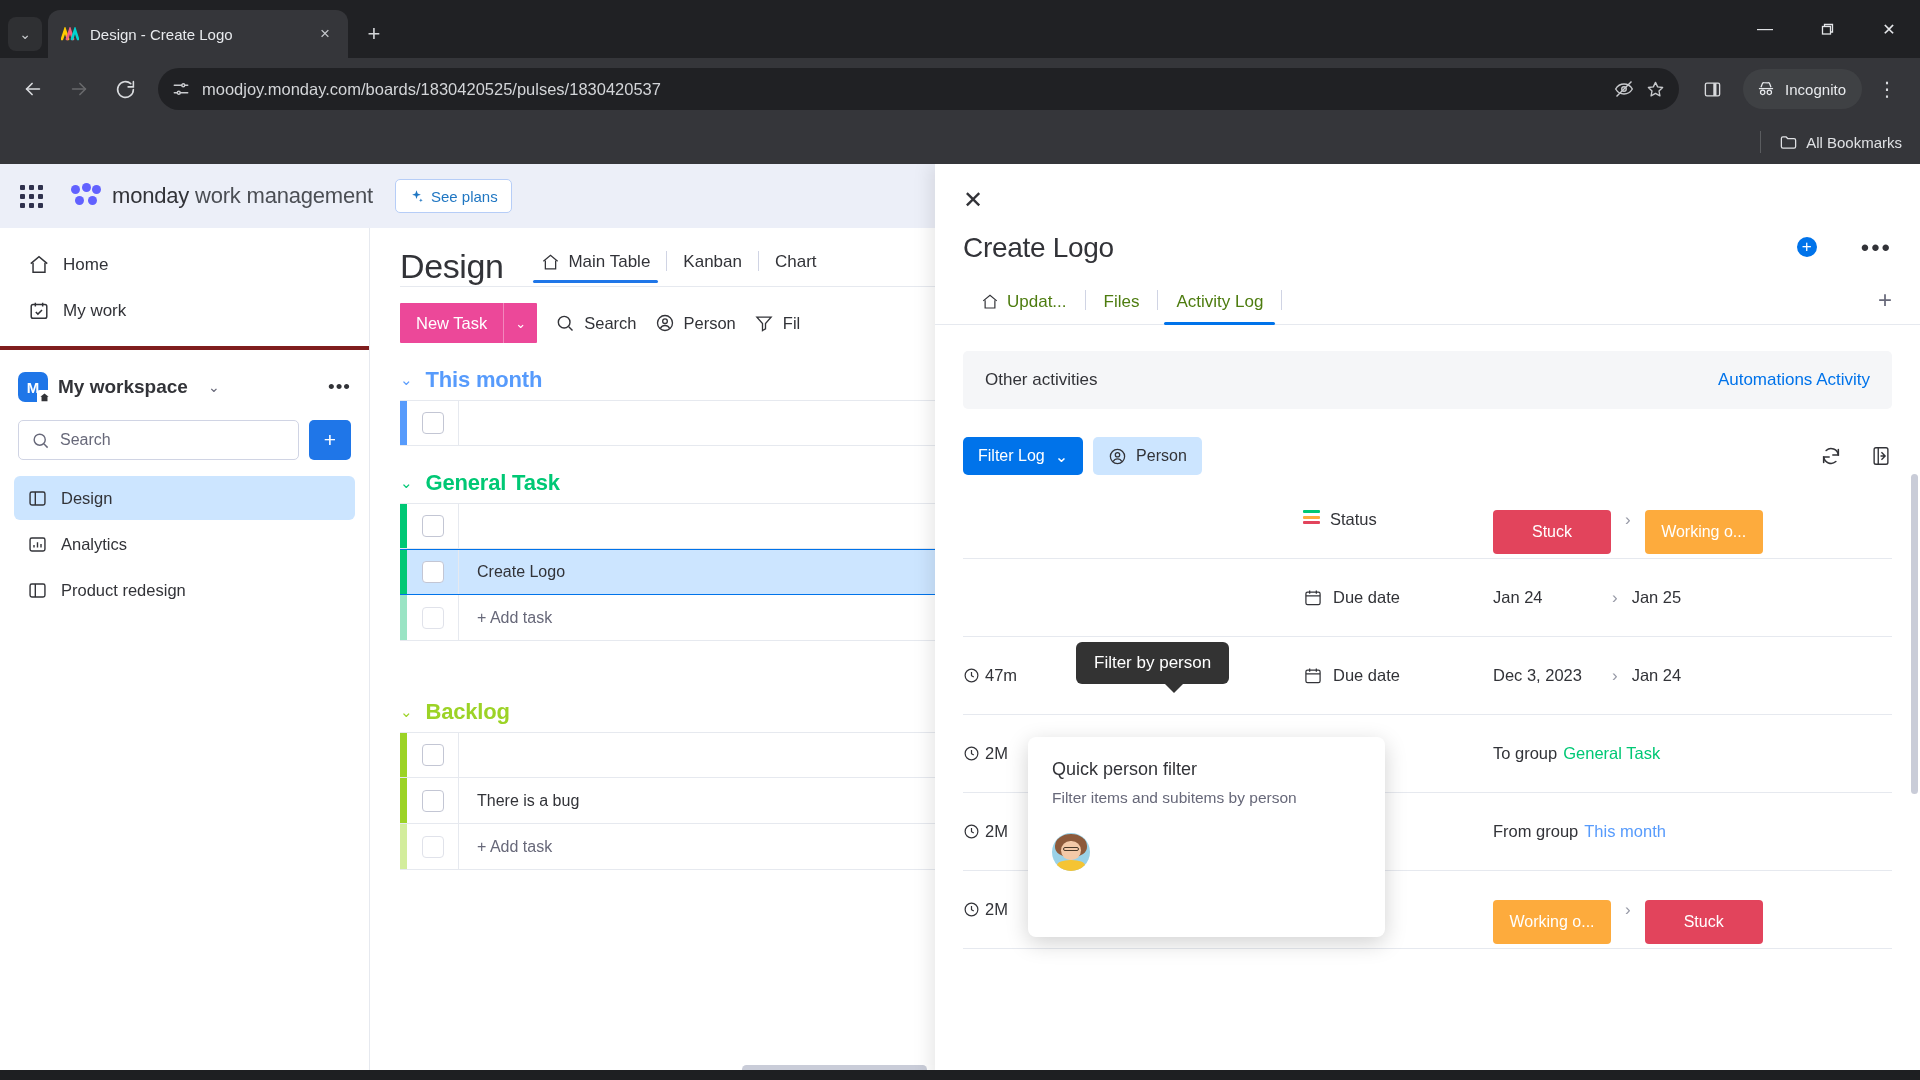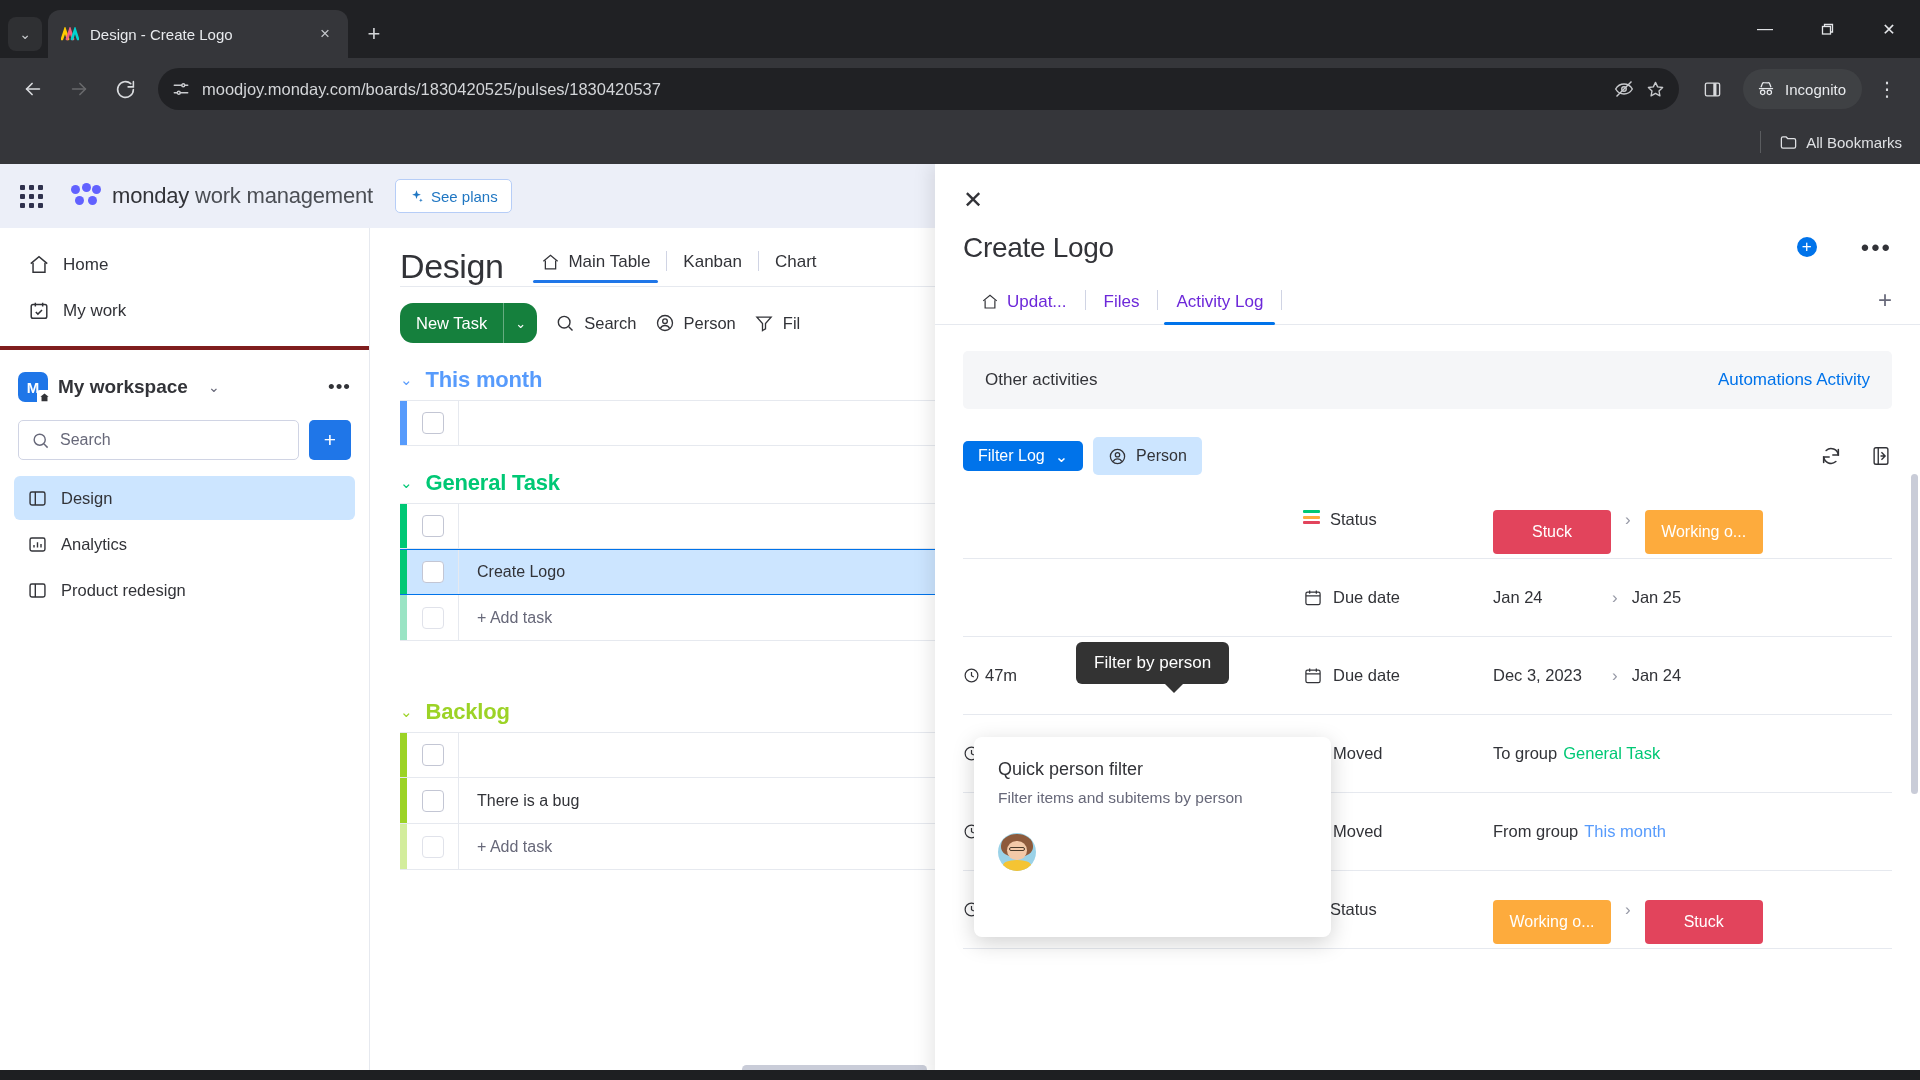--- a/index.html
+++ b/index.html
@@ -175,22 +175,22 @@
   }
   .vtab.active { font-weight: 400; }
   .vtab.active::after {
     content:''; position: absolute; left: 8px; right: 8px; bottom: 0; height: 3px;
     background: #1f76e8; border-radius: 2px;
   }
   .vtab-sep { width: 1px; height: 20px; background: #d0d4e4; margin-bottom: 12px; }
   .board-divider { height: 1px; background: #e6e9ef; margin: 0 0 0 30px; }
   .toolbar2 { display: flex; align-items: center; gap: 18px; padding: 16px 0 0 30px; }
   .newtask-btn {
-    display: flex; align-items: stretch; border-radius: 13px; overflow: hidden; cursor: pointer;
-    background: #15803d; color: #fff; height: 40px;
+    display: flex; align-items: stretch; border-radius: 1px; overflow: hidden; cursor: pointer;
+    background: #ec4899; color: #fff; height: 40px;
   }
   .newtask-btn .lbl { padding: 0 16px; display: flex; align-items: center; font-size: 16.5px; font-weight: 500; }
   .newtask-btn .arw {
     width: 34px; display: flex; align-items: center; justify-content: center;
     border-left: 1px solid rgba(255,255,255,.35); font-size: 13px;
   }
   .tb-item { display: flex; align-items: center; gap: 9px; color: #323338; font-size: 16.5px; cursor: pointer; }
 
   .group { padding-left: 30px; margin-top: 24px; }
   .group-head { display: flex; align-items: center; gap: 13px; margin-bottom: 7px; }
@@ -232,59 +232,59 @@
   }
   .addperson .av { position: absolute; left: 14px; top: 0; width: 34px; height: 34px; border-radius: 50%; overflow: hidden; }
   .panel-dots { color: #323338; font-size: 24px; letter-spacing: 2px; cursor: pointer; }
 
   .panel-tabs {
     display: flex; align-items: flex-end; padding: 0 28px; margin-top: 18px;
     border-bottom: 1px solid #e6e9ef;
   }
   .ptab {
     display: flex; align-items: center; gap: 8px; padding: 8px 18px 12px 18px;
-    font-size: 17px; color: #6d28d9; cursor: pointer; position: relative;
+    font-size: 17px; color: #4d7c0f; cursor: pointer; position: relative;
   }
   .ptab.active::after {
     content: ''; position: absolute; left: 6px; right: 6px; bottom: -1px; height: 3px;
     background: #0073ea; border-radius: 2px;
   }
   .ptab-sep { width: 1px; height: 20px; background: #d0d4e4; margin-bottom: 14px; }
   .ptab-add { margin-left: auto; font-size: 24px; color: #676879; cursor: pointer; padding-bottom: 10px; }
 
   .panel-body { flex: 1; overflow: hidden; position: relative; padding: 0 28px; }
   .other-act {
     margin-top: 26px; height: 58px; background: #f5f6f8; border-radius: 5px; display: flex;
     align-items: center; padding: 0 22px; font-size: 17px; color: #323338;
   }
   .automations { margin-left: auto; color: #0073ea; font-size: 17px; cursor: pointer; }
 
   .filter-row { display: flex; align-items: center; gap: 10px; margin-top: 28px; }
   .filterlog {
-    height: 30px; background: #0073ea; color: #fff; border-radius: 5px; display: flex;
+    height: 38px; background: #0073ea; color: #fff; border-radius: 5px; display: flex;
     align-items: center; gap: 10px; padding: 8px 15px; font-size: 16px; cursor: pointer;
   }
   .personbtn {
     height: 38px; background: #cce5ff; color: #323338; border-radius: 5px; display: flex;
     align-items: center; gap: 9px; padding: 0 15px; font-size: 16px; cursor: pointer; position: relative;
   }
   .filter-right { margin-left: auto; display: flex; align-items: center; gap: 28px; }
   .ficon { color: #323338; cursor: pointer; display: flex; }
 
   .tooltip {
     position: absolute; left: 1076px; top: 478px; background: #333333; color: #fff;
     padding: 11px 18px; border-radius: 6px; font-size: 17px; z-index: 70; white-space: nowrap;
   }
   .tooltip::after {
     content: ''; position: absolute; left: 88px; bottom: -9px; border-left: 10px solid transparent;
     border-right: 10px solid transparent; border-top: 10px solid #333333;
   }
 
   .quickfilter {
-    position: absolute; left: 974px; top: 573px; width: 357px; height: 200px; background: #fff;
+    position: absolute; left: 1028px; top: 573px; width: 357px; height: 200px; background: #fff;
     border-radius: 8px; box-shadow: 0 6px 22px rgba(0,0,0,.18); z-index: 65; padding: 22px 24px;
   }
   .qf-title { font-size: 18px; color: #323338; }
   .qf-sub { font-size: 15.5px; color: #676879; margin-top: 9px; }
   .qf-av { width: 38px; height: 38px; border-radius: 50%; margin-top: 26px; overflow: hidden; cursor: pointer; }
 
   .log-list { margin-top: 6px; }
   .log-row {
     display: flex; align-items: center; height: 78px; border-bottom: 1px solid #e6e9ef;
     font-size: 16.5px; color: #323338;

